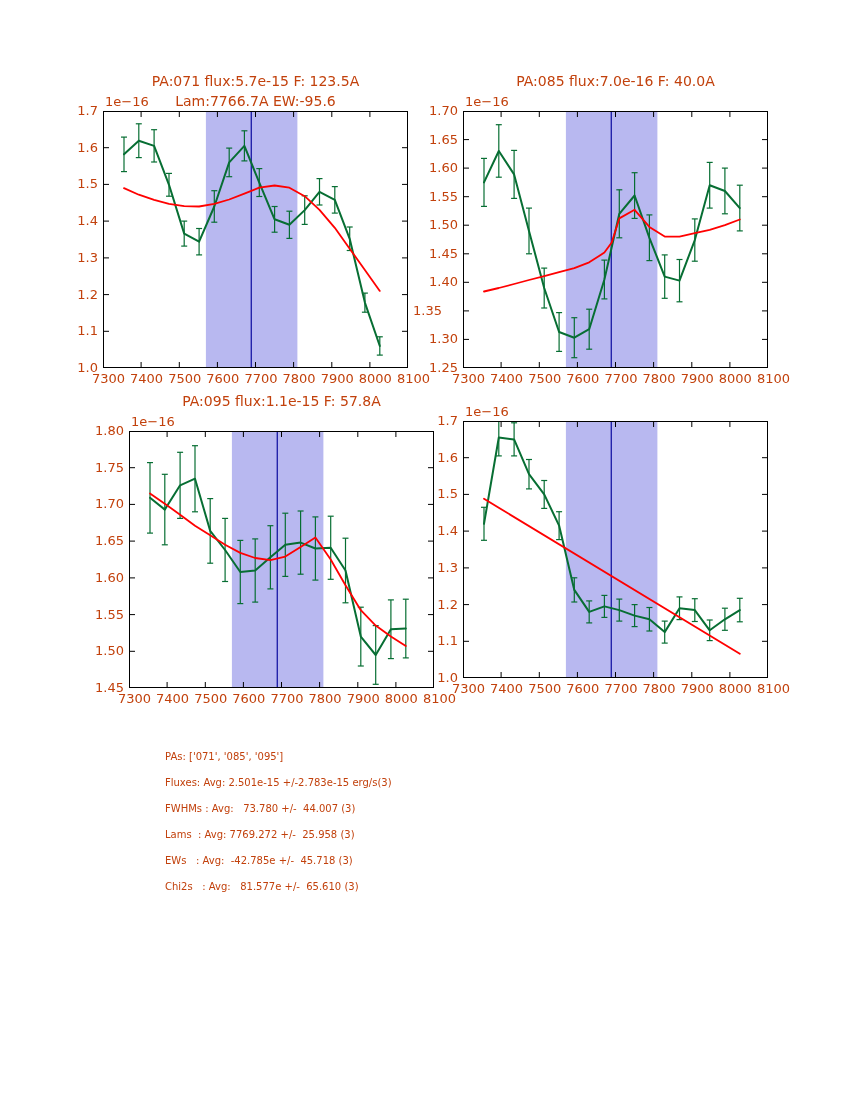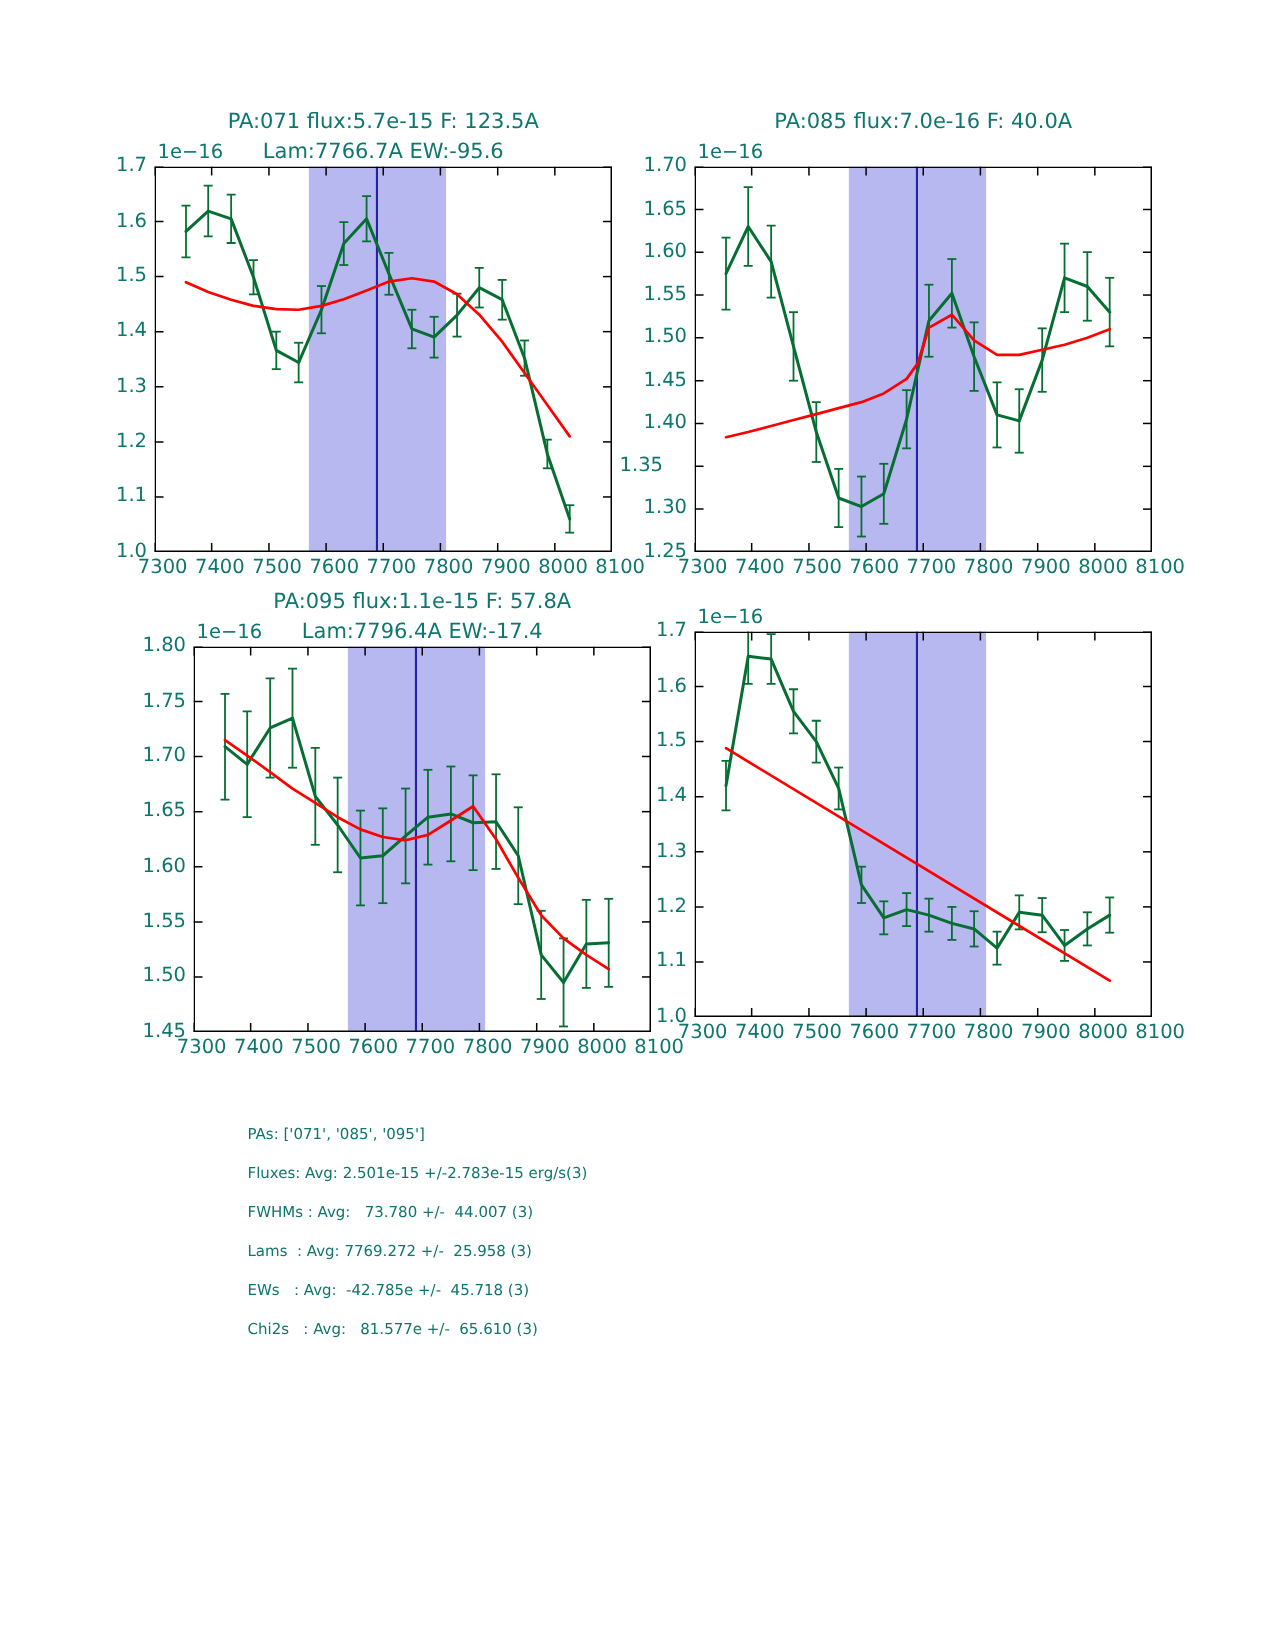--- a/index.html
+++ b/index.html
@@ -1,17 +1,17 @@
 <!DOCTYPE html>
 <html><head>
 <meta charset="utf-8">
 <style>
   html,body{margin:0;padding:0;background:#ffffff;}
   #figure{position:relative;width:850px;height:1100px;background:#ffffff;overflow:hidden;
-          font-family:"DejaVu Sans","Liberation Sans",sans-serif;color:#0f766e;}
+          font-family:"DejaVu Sans","Liberation Sans",sans-serif;color:#c2410c;}
   .chart{position:absolute;width:305px;height:257px;}
   .chart svg{position:absolute;left:0;top:0;display:block;}
   .title{position:absolute;left:0;top:-40px;width:305px;text-align:center;
          font-size:14px;line-height:20px;white-space:nowrap;}
   .title div{height:20px;}
   .offset{position:absolute;left:2px;top:-16px;font-size:13px;line-height:14px;}
   .xlabels{position:absolute;left:0;top:260px;width:305px;height:16px;font-size:13px;}
   .xlabels span{position:absolute;width:44px;text-align:right;line-height:16px;}
   .ylabels{position:absolute;left:-66px;top:0;width:61px;height:257px;font-size:13px;}
   .ylabels span{position:absolute;right:0;width:61px;text-align:right;line-height:16px;}
@@ -348,21 +348,20 @@
         <span style="top: 77.7px;">1.55</span>
         <span style="top: 49.1px;">1.60</span>
         <span style="top: 20.6px;">1.65</span>
         <span style="top: -8px;">1.70</span>
       </div>
   </div>
 
   <div class="chart" style="left:103px;top:431px;margin-left:26px;">
     <div class="title">
       <div>PA:095 flux:1.1e-15 F: 57.8A</div>
-      <div>Lam:7796.4A EW:-17.4</div>
     </div>
     <div class="offset">1e−16</div>
     <svg class="plot" width="305" height="257">
         <rect x="102.9" y="0" width="91.5" height="257" fill="#b8b8f0"></rect>
         <line x1="148.3" y1="0" x2="148.3" y2="257" stroke="#2323aa" stroke-width="1.4"></line>
         <g stroke="#076e33" stroke-width="1.2">
           <line x1="21.0" y1="31.6" x2="21.0" y2="102.1"></line>
           <line x1="18.0" y1="31.6" x2="24.0" y2="31.6"></line>
           <line x1="18.0" y1="102.1" x2="24.0" y2="102.1"></line>
         </g>

